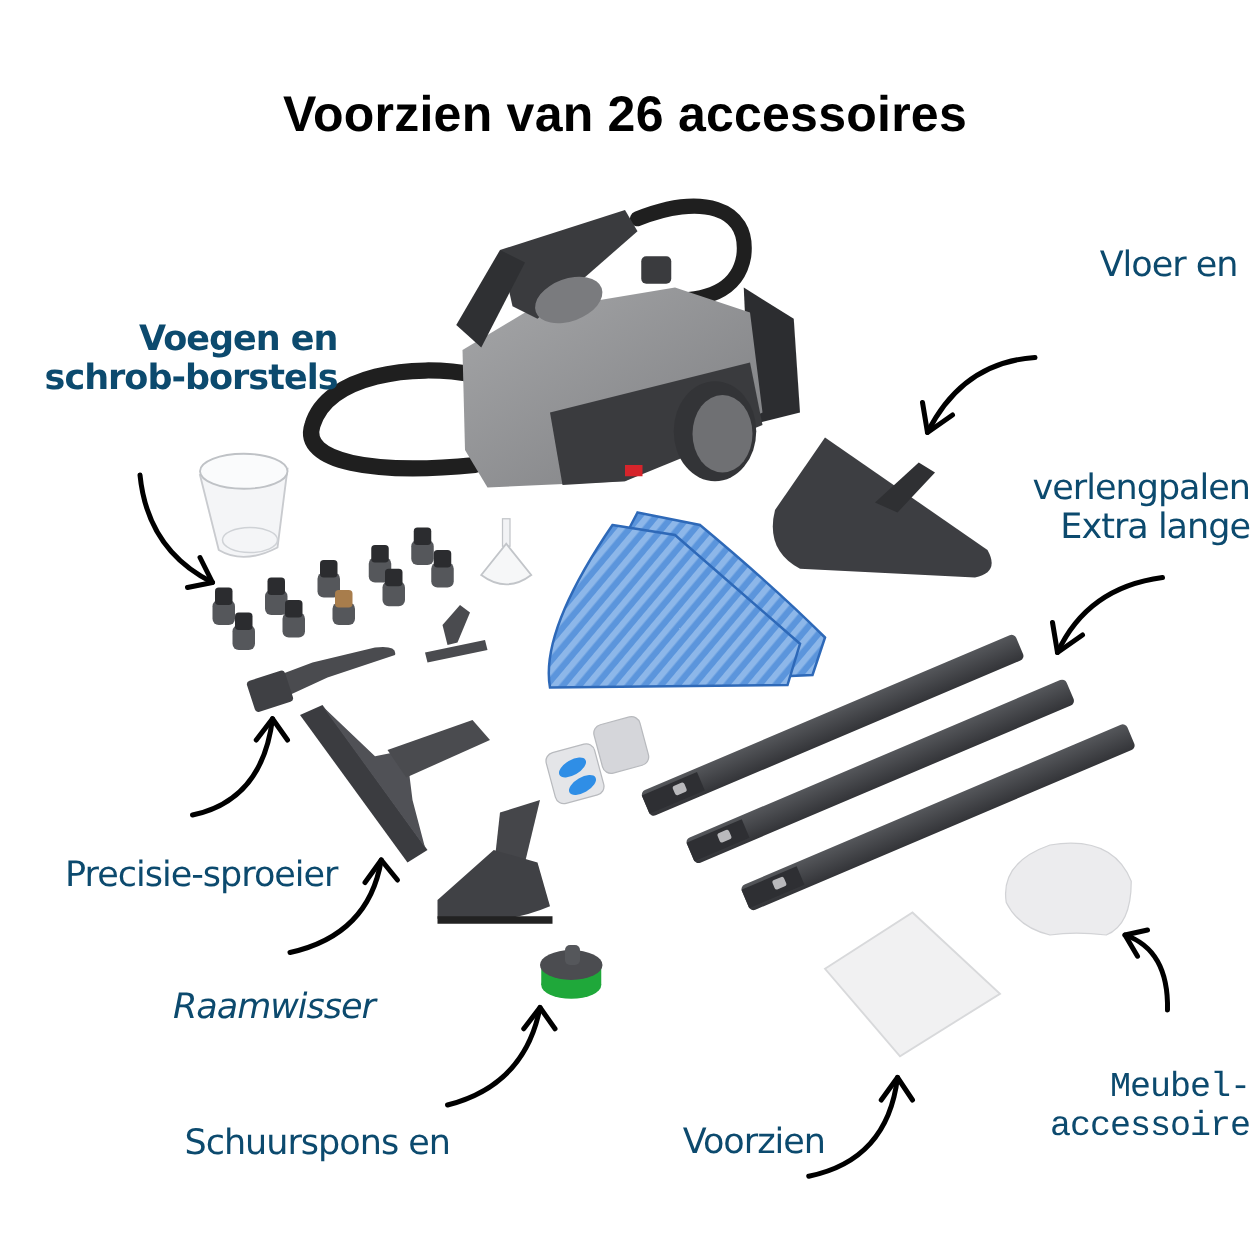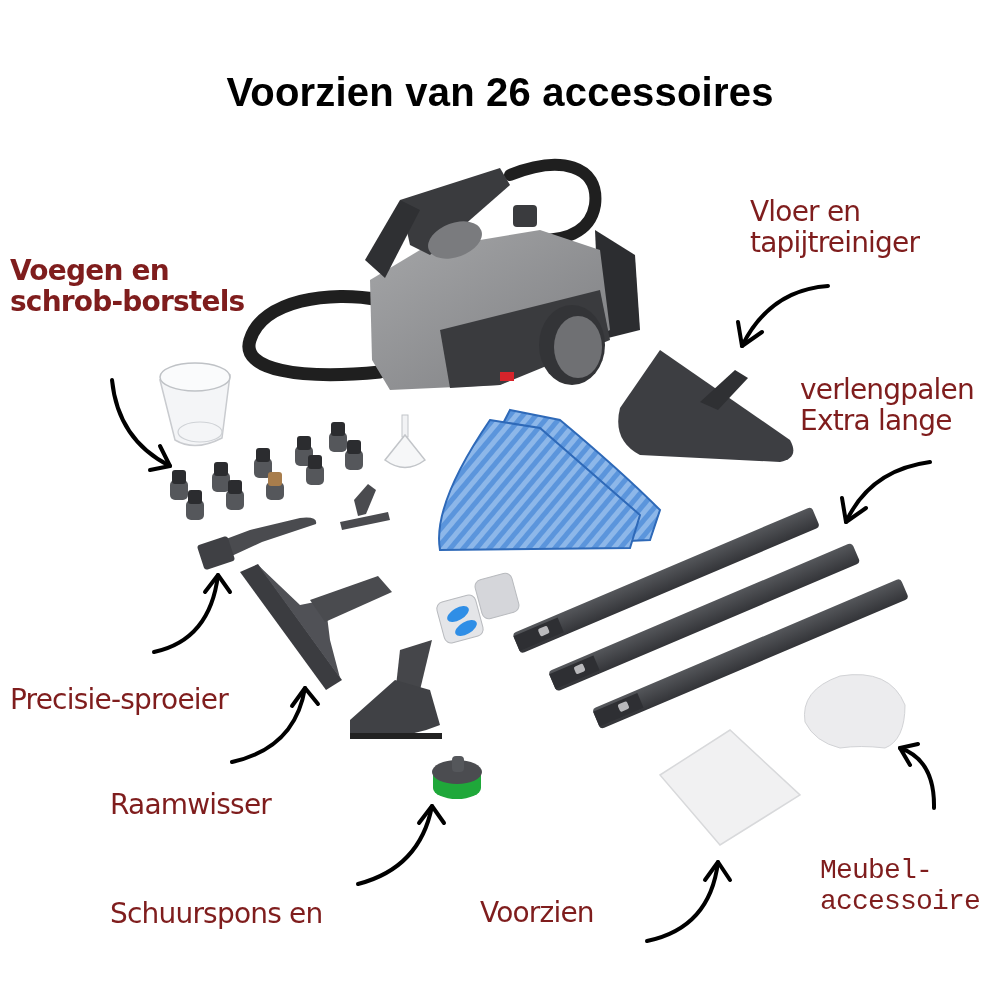--- a/index.html
+++ b/index.html
@@ -1,18 +1,18 @@
 <!DOCTYPE html>
 <html><head>
   <meta charset="utf-8">
   <style>
     html, body { margin: 0; padding: 0; background: #ffffff; }
     body { width: 1000px; height: 1000px; position: relative; overflow: hidden; font-family: "Liberation Sans", sans-serif; color: #000; }
     .title { position: absolute; left: 0; right: 0; top: 70px; text-align: center; font-size: 40px; font-weight: bold; letter-spacing: 0.2px; }
-    .label { position: absolute; font-size: 28px; line-height: 31px; text-align: left; color: #7f1d1d; font-family: "DejaVu Sans", sans-serif; letter-spacing: -0.8px; }
+    .label { position: absolute; font-size: 28px; line-height: 31px; text-align: right; color: #0c4a6e; font-family: "DejaVu Sans", sans-serif; letter-spacing: -0.8px; }
     .art { position: absolute; left: 0; top: 0; width: 1000px; height: 1000px; }
   </style>
 </head>
 <body>
 
 <div class="title">Voorzien van 26 accessoires</div>
 
 <svg class="art" viewBox="0 0 1000 1000">
   <defs>
     <linearGradient id="bodyGrad" x1="0" y1="0" x2="1" y2="1">
@@ -208,28 +208,27 @@
       </g>
   </g>
 </svg>
 
 <div class="label" style="left:10px; top:255px; width:260px;font-weight:bold;">
   <div>Voegen en</div>
   <div>schrob-borstels</div>
 </div>
 <div class="label" style="left:750px; top:196px; width:240px;">
   <div>Vloer en</div>
-  <div>tapijtreiniger</div>
 </div>
 <div class="label" style="left:800px; top:374px; width:200px;">
   <div>verlengpalen</div>
   <div>Extra lange</div>
 </div>
 <div class="label" style="left:10px; top:684px; width:260px;">Precisie-sproeier</div>
-<div class="label" style="left:110px; top:789px; width:190px;">Raamwisser</div>
+<div class="label" style="left:110px; top:789px; width:190px;font-style:italic;">Raamwisser</div>
 <div class="label" style="left:110px; top:898px; width:250px;">
   <div>Schuurspons en</div>
 </div>
 <div class="label" style="left:480px; top:897px; width:180px;">Voorzien</div>
 <div class="label" style="left:820px; top:855px; width:180px;font-family:Liberation Mono, monospace;">
   <div>Meubel-</div>
   <div>accessoire</div>
 </div>
 
 </body></html>

